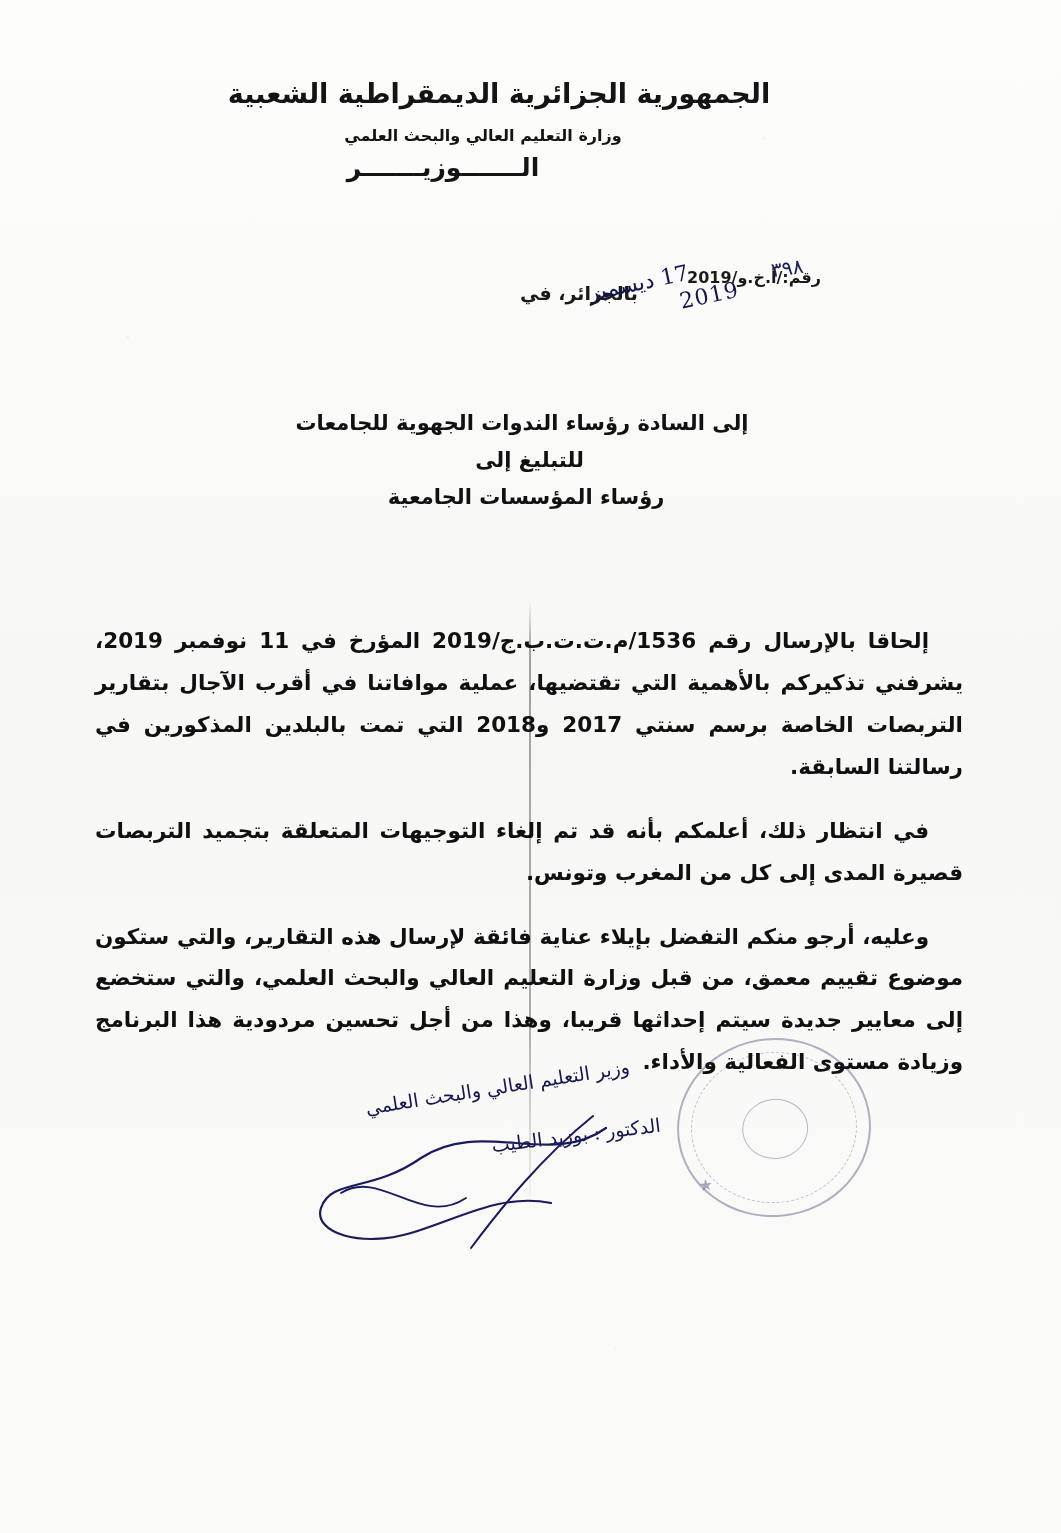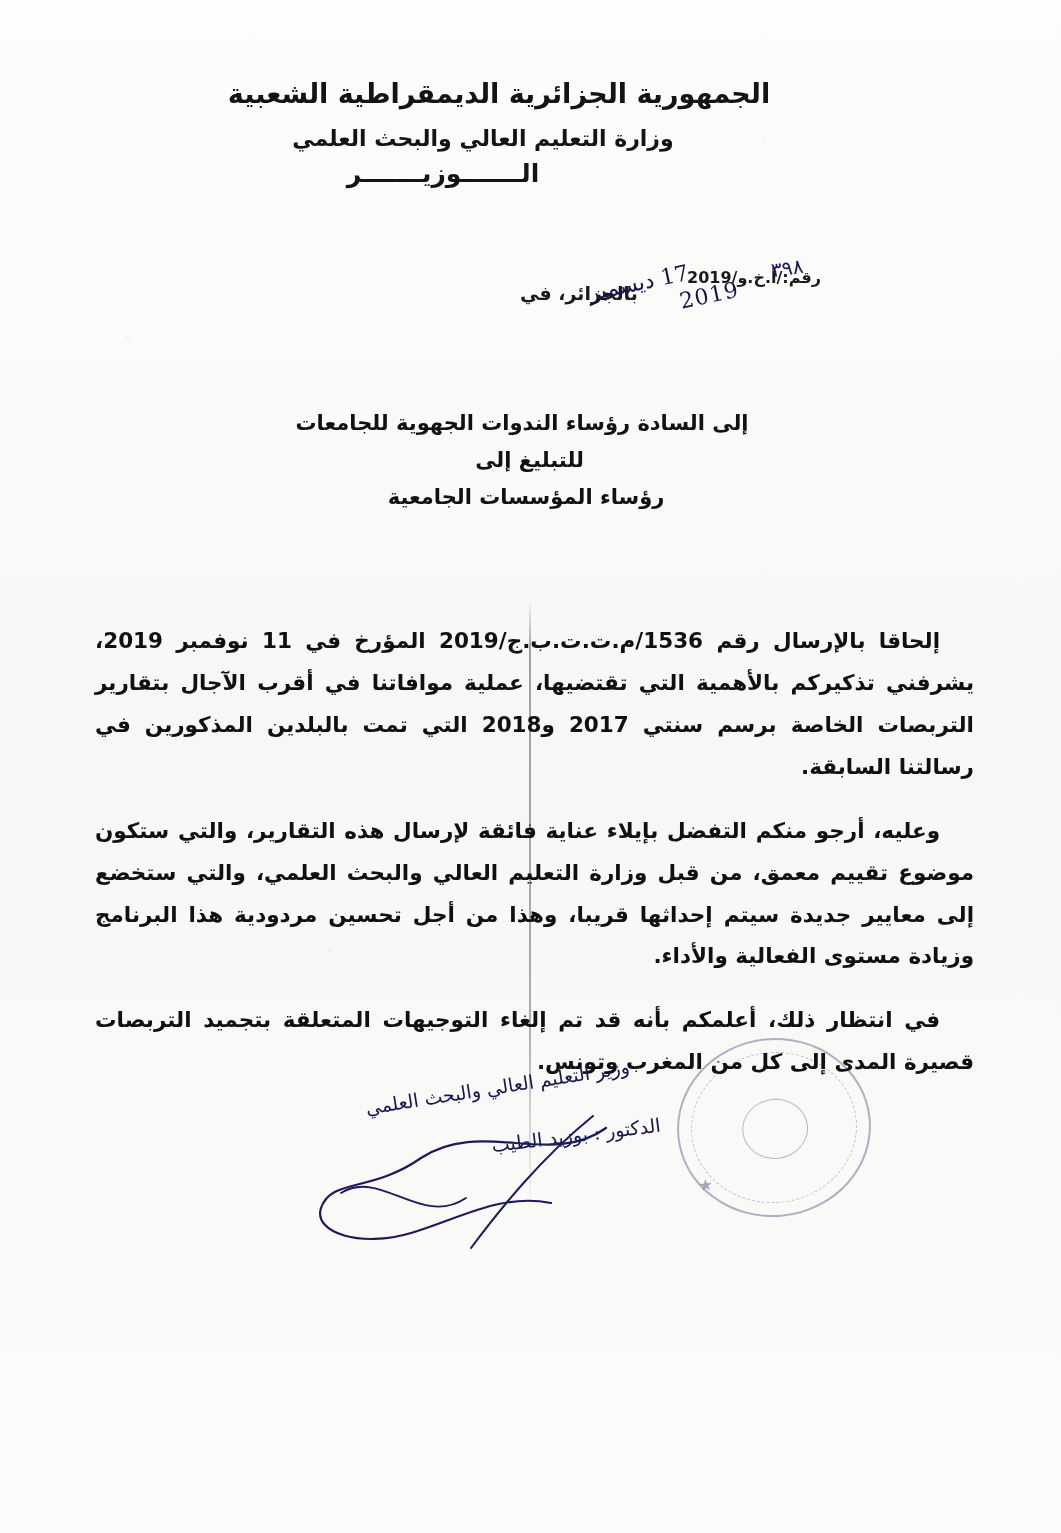--- a/index.html
+++ b/index.html
@@ -46,21 +46,21 @@
   .h-line1 {
     font-family: "DejaVu Sans", sans-serif;
     font-weight: bold;
     font-size: 27px;
     letter-spacing: 0px;
     line-height: 1.2;
     padding-right: 63px;
   }
   .h-line2 {
     font-weight: bold;
-    font-size: 22px;
+    font-size: 16px;
     margin-top: 16px;
     padding-right: 95px;
   }
   .h-line3 {
     font-weight: bold;
     font-size: 25px;
     margin-top: 8px;
     padding-right: 175px;
     letter-spacing: 2px;
   }
@@ -127,21 +127,21 @@
     font-size: 21px;
     line-height: 1.75;
   }
   .addressee .a1 { padding-right: 17px; }
   .addressee .a2 { padding-right: 2px; }
   .addressee .a3 { padding-right: 20px; padding-left: 11px; }
 
   .body {
     position: absolute;
     top: 620px;
-    right: 87px;
+    right: 98px;
     left: 95px;
     color: #101010;
     font-size: 21.5px;
     line-height: 1.95;
     text-align: justify;
     text-justify: inter-word;
     font-weight: bold;
   }
   .body p {
     margin: 0 0 22px 0;
@@ -246,22 +246,22 @@
   </div>
 
   <div class="addressee">
     <div class="a1">إلى السادة رؤساء الندوات الجهوية للجامعات</div>
     <div class="a2">للتبليغ إلى</div>
     <div class="a3">رؤساء المؤسسات الجامعية</div>
   </div>
 
   <div class="body">
     <p>إلحاقا بالإرسال رقم 1536/م.ت.ت.ب.ج/2019 المؤرخ في 11 نوفمبر 2019، يشرفني تذكيركم بالأهمية التي تقتضيها، عملية موافاتنا في أقرب الآجال بتقارير التربصات الخاصة برسم سنتي 2017 و2018 التي تمت بالبلدين المذكورين في رسالتنا السابقة.</p>
+    <p>في انتظار ذلك، أعلمكم بأنه قد تم إلغاء التوجيهات المتعلقة بتجميد التربصات قصيرة المدى إلى كل من المغرب وتونس.</p>
     <p>وعليه، أرجو منكم التفضل بإيلاء عناية فائقة لإرسال هذه التقارير، والتي ستكون موضوع تقييم معمق، من قبل وزارة التعليم العالي والبحث العلمي، والتي ستخضع إلى معايير جديدة سيتم إحداثها قريبا، وهذا من أجل تحسين مردودية هذا البرنامج وزيادة مستوى الفعالية والأداء.</p>
-    <p>في انتظار ذلك، أعلمكم بأنه قد تم إلغاء التوجيهات المتعلقة بتجميد التربصات قصيرة المدى إلى كل من المغرب وتونس.</p>
   </div>
 
   <div class="signature-block">
     <div class="sig-title">وزير التعليم العالي والبحث العلمي</div>
     <div class="sig-name">الدكتور : بوزيد الطيب</div>
 
     <svg class="sig-scrawl" viewBox="0 0 330 160">
       <path d="M305 30 C250 70, 180 20, 120 60 C70 95, 30 80, 20 110 C12 135, 60 150, 110 135 C160 120, 200 95, 250 105" fill="none" stroke="#1b1b5c" stroke-width="2.2" stroke-linecap="round"></path>
       <path d="M292 18 C240 60, 200 110, 170 150" fill="none" stroke="#1b1b5c" stroke-width="2" stroke-linecap="round"></path>
       <path d="M40 95 C80 70, 120 130, 165 100" fill="none" stroke="#1b1b5c" stroke-width="1.8" stroke-linecap="round"></path>

